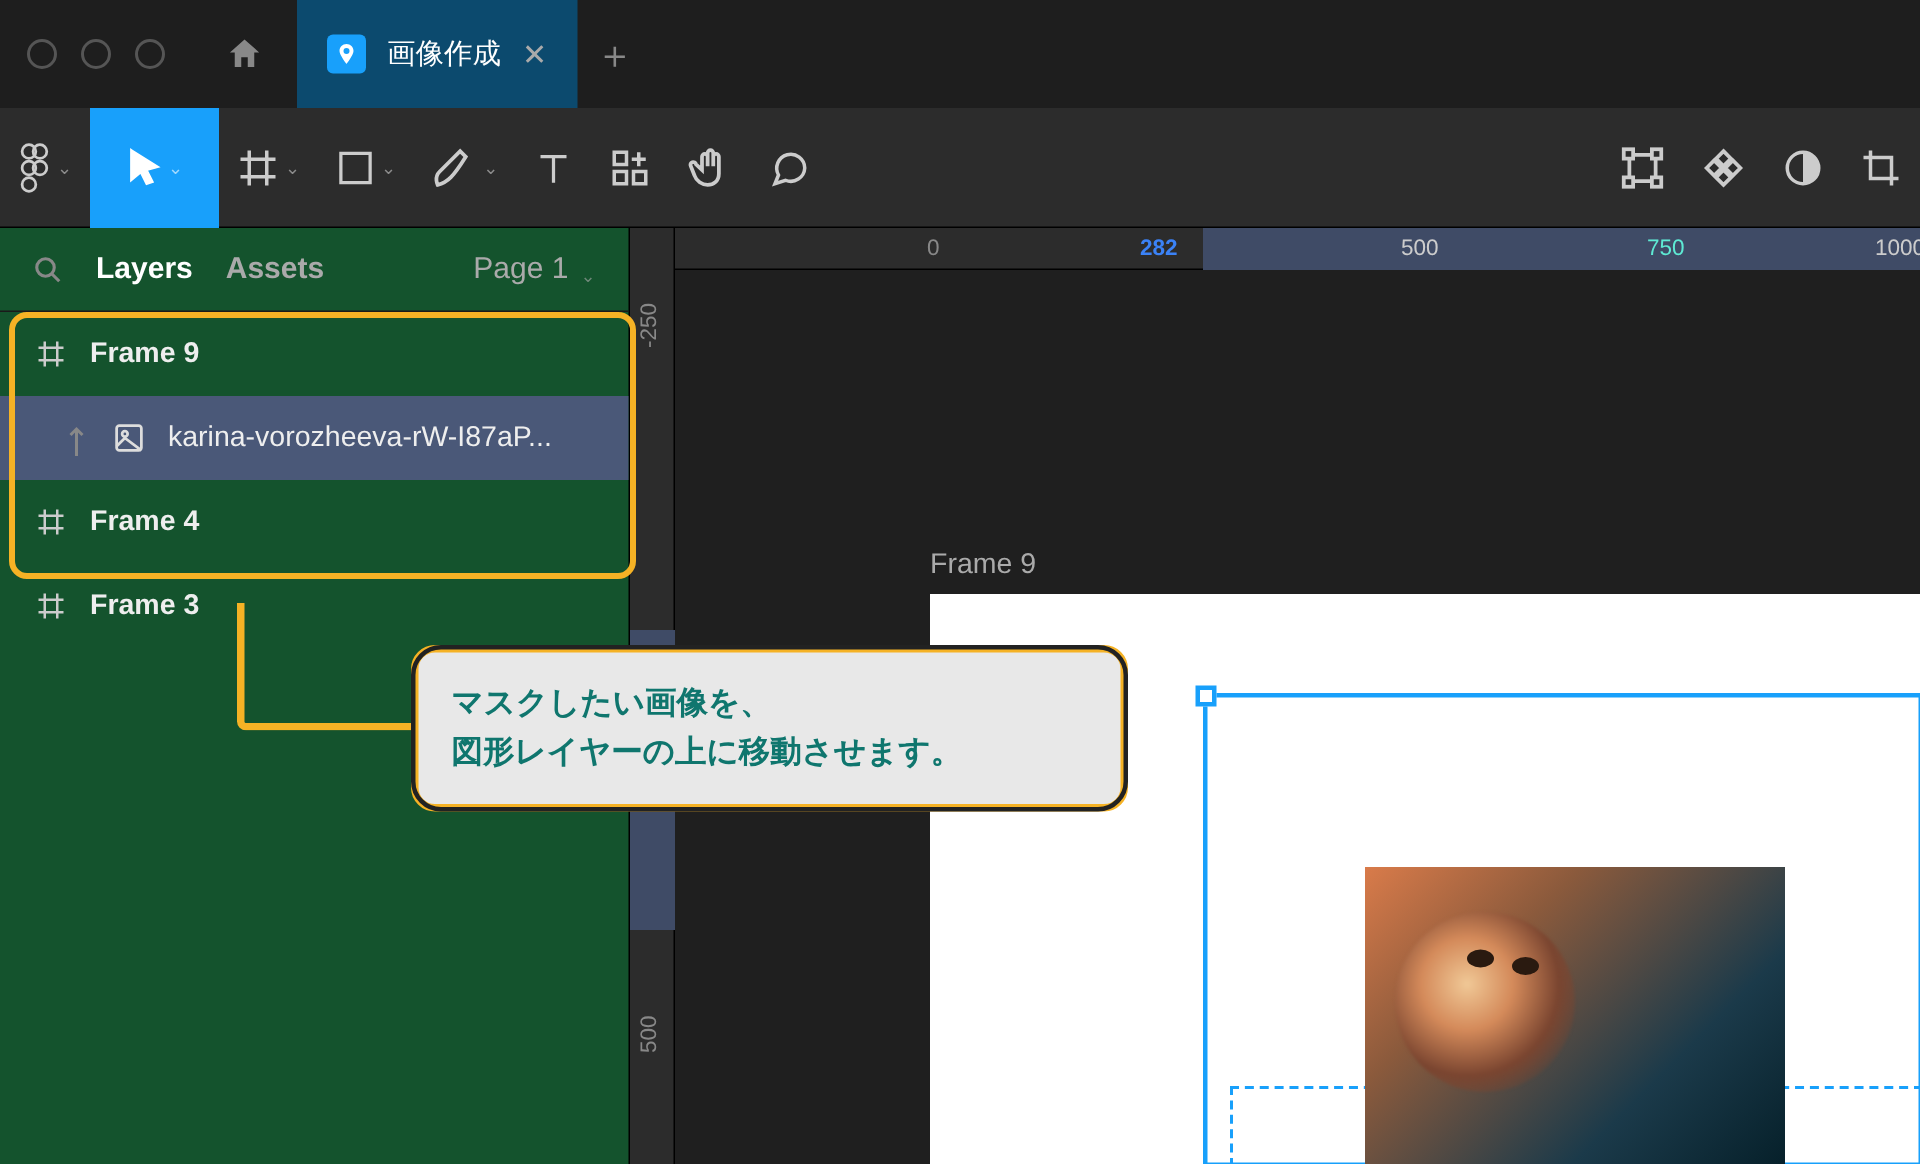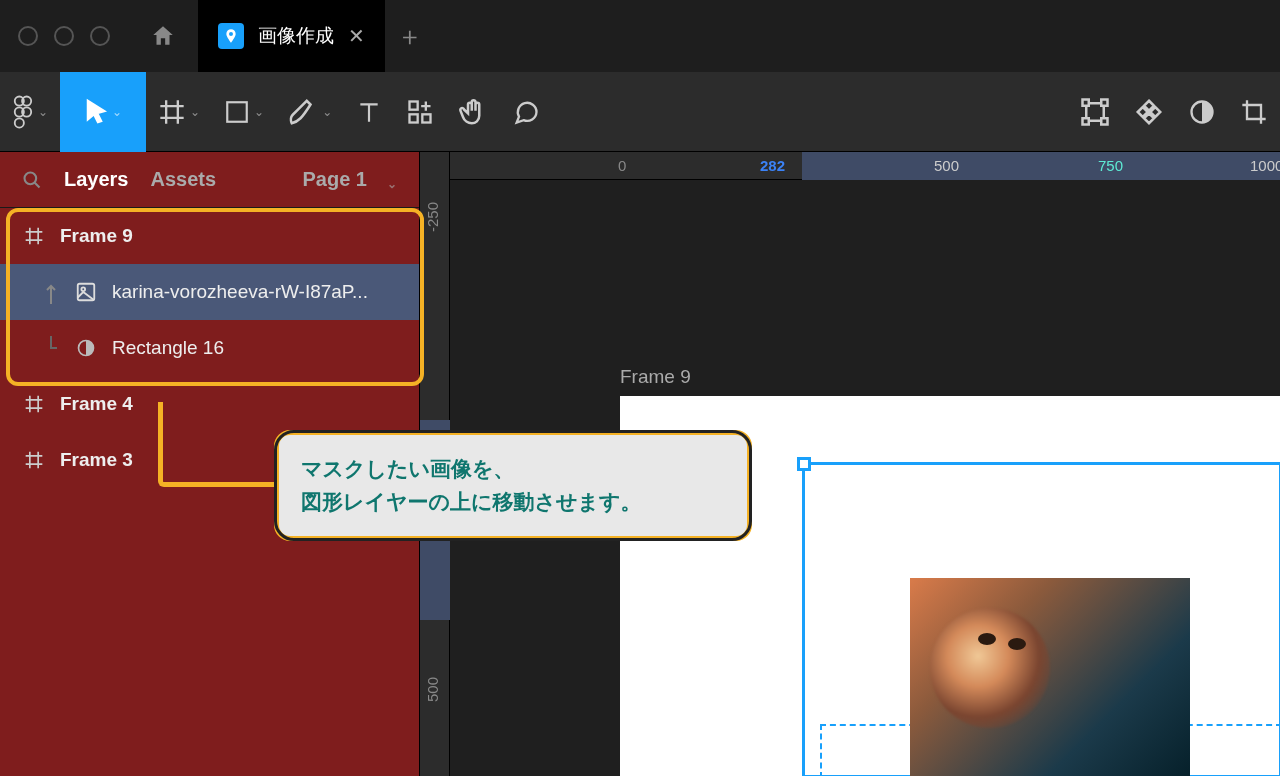--- a/index.html
+++ b/index.html
@@ -20,21 +20,21 @@
     align-items: center;
   }
   .traffic-lights { display: flex; gap: 16px; padding: 0 18px; }
   .traffic-lights span {
     width: 20px; height: 20px; border: 2px solid #555; border-radius: 50%;
   }
   .home-btn {
     width: 70px; height: 72px; display: flex; align-items: center; justify-content: center;
   }
   .tab-active {
-    height: 72px; background: #000000; display: flex; align-items: center;
+    height: 72px; background: #0c4a6e; display: flex; align-items: center;
     padding: 0 20px; gap: 14px;
   }
   .tab-active .tab-close { color: #aaa; font-size: 20px; }
   .tab-add { width: 50px; height:72px; display:flex;align-items:center;justify-content:center;color:#888;font-size:26px;}
   .doc-icon { width:26px;height:26px;background:#18a0fb;border-radius:4px;display:flex;align-items:center;justify-content:center;}
   .tab-label{font-size:19px;}
   
   .toolbar {
     height: 80px;
     background: #2c2c2c;
@@ -45,29 +45,29 @@
     height: 80px; display:flex;align-items:center;justify-content:center;
     padding: 0 12px; color:#ccc;
   }
   .tool-btn.figma { width:60px; }
   .tool-btn.selected { background:#18a0fb; color:#fff; width:86px;}
   .chev { font-size:12px; margin-left:4px;opacity:.6;}
   .toolbar-spacer { flex:1; }
   
   .main { display:flex; height: calc(776px - 72px - 80px); }
   .sidebar {
-    width: 420px; background:#7f1d1d; border-right:1px solid #000;
+    width: 420px; background:#14532d; border-right:1px solid #000;
     position: relative;
   }
   .panel-tabs { height:56px; display:flex;align-items:center;gap:22px;padding:0 22px;color:#aaa;border-bottom:1px solid #1a1a1a;}
   .panel-tabs .search-ic{color:#888;}
   .panel-tabs .tabbtn{font-size:20px;font-weight:600;}
   .panel-tabs .active{color:#fff;}
   .panel-tabs .spacer{flex:1;}
-  .page-sel{display:flex;align-items:flex-end;gap:16px;font-size:20px;font-weight:bold;}
+  .page-sel{display:flex;align-items:flex-end;gap:4px;font-size:20px;}
   
   .highlight-box{
     position:absolute; left:6px; top:56px; width:418px; height:178px;
     border:4px solid #f5b225; border-radius:12px; pointer-events:none; z-index:5;
   }
   .layer-row {
     height:56px;display:flex;align-items:center;gap:14px;padding:0 22px;
     font-size:19px;color:#eee;
   }
   .layer-row.frame-head{font-weight:700;}
@@ -288,34 +288,20 @@
       </span>
       <span class="row-icon">
         <svg width="22" height="22" viewBox="0 0 24 24" fill="none" stroke="#ddd" stroke-width="2">
             <rect x="3" y="3" width="18" height="18" rx="2"></rect>
             <circle cx="9" cy="9" r="2"></circle>
             <path d="M3 18l6-6 12 9"></path>
           </svg>
       </span>
       <span>karina-vorozheeva-rW-I87aP...</span>
     </div>
-    <div class="layer-row child">
-      <span class="tree-conn">
-        <svg width="14" height="24" viewBox="0 0 14 24" fill="none" stroke="#666" stroke-width="2">
-            <path d="M7 0v12h6"></path>
-          </svg>
-      </span>
-      <span class="row-icon">
-        <svg width="20" height="20" viewBox="0 0 24 24">
-            <circle cx="12" cy="12" r="9" fill="none" stroke="#bbb" stroke-width="2"></circle>
-            <path d="M12 3a9 9 0 010 18z" fill="#bbb"></path>
-          </svg>
-      </span>
-      <span>Rectangle 16</span>
-    </div>
 
     <div class="layer-row frame-head">
       <span class="row-icon">
         <svg width="20" height="20" viewBox="0 0 24 24" fill="none" stroke="#ccc" stroke-width="2">
             <path d="M7 2v20M17 2v20M2 7h20M2 17h20"></path>
           </svg>
       </span>
       <span>Frame 4</span>
     </div>
     <div class="layer-row frame-head">

